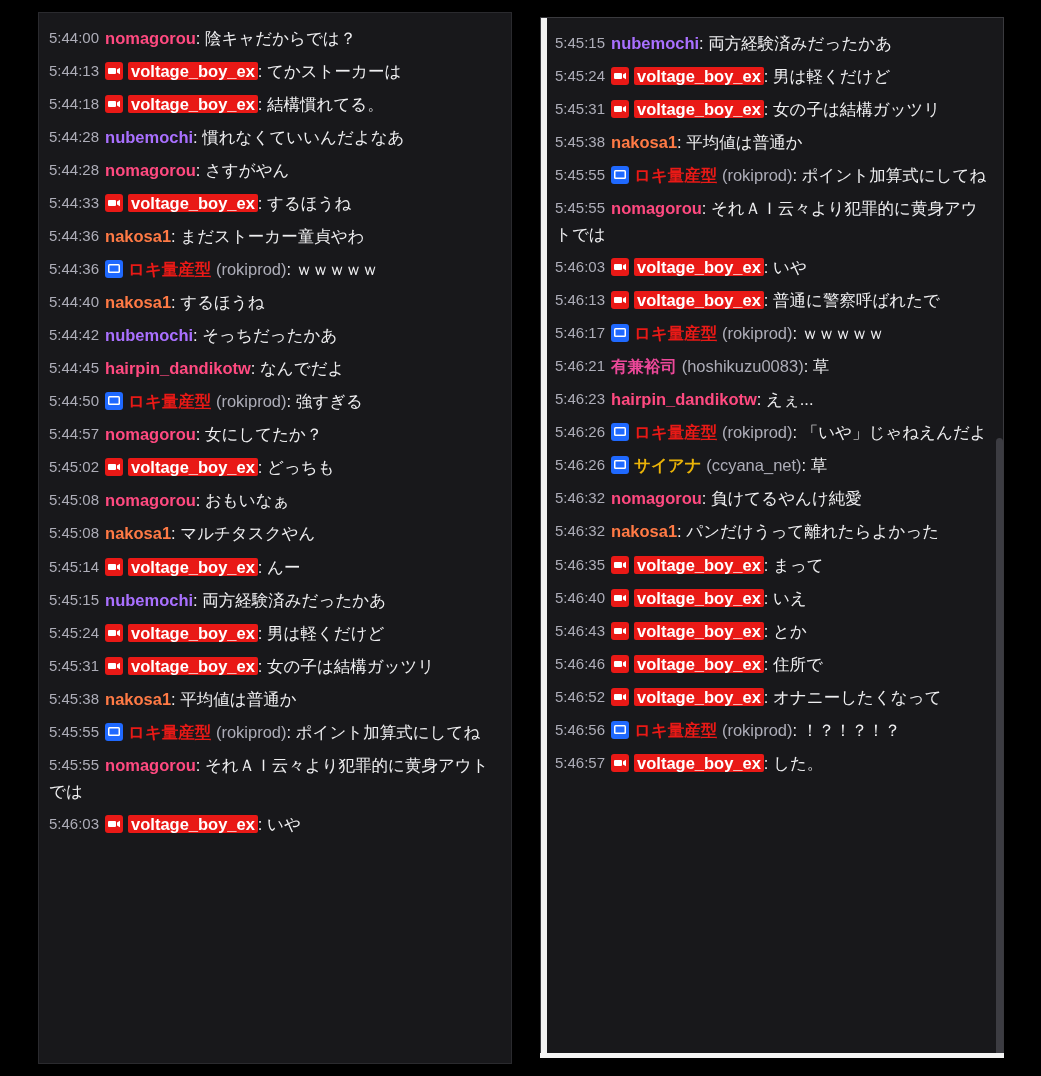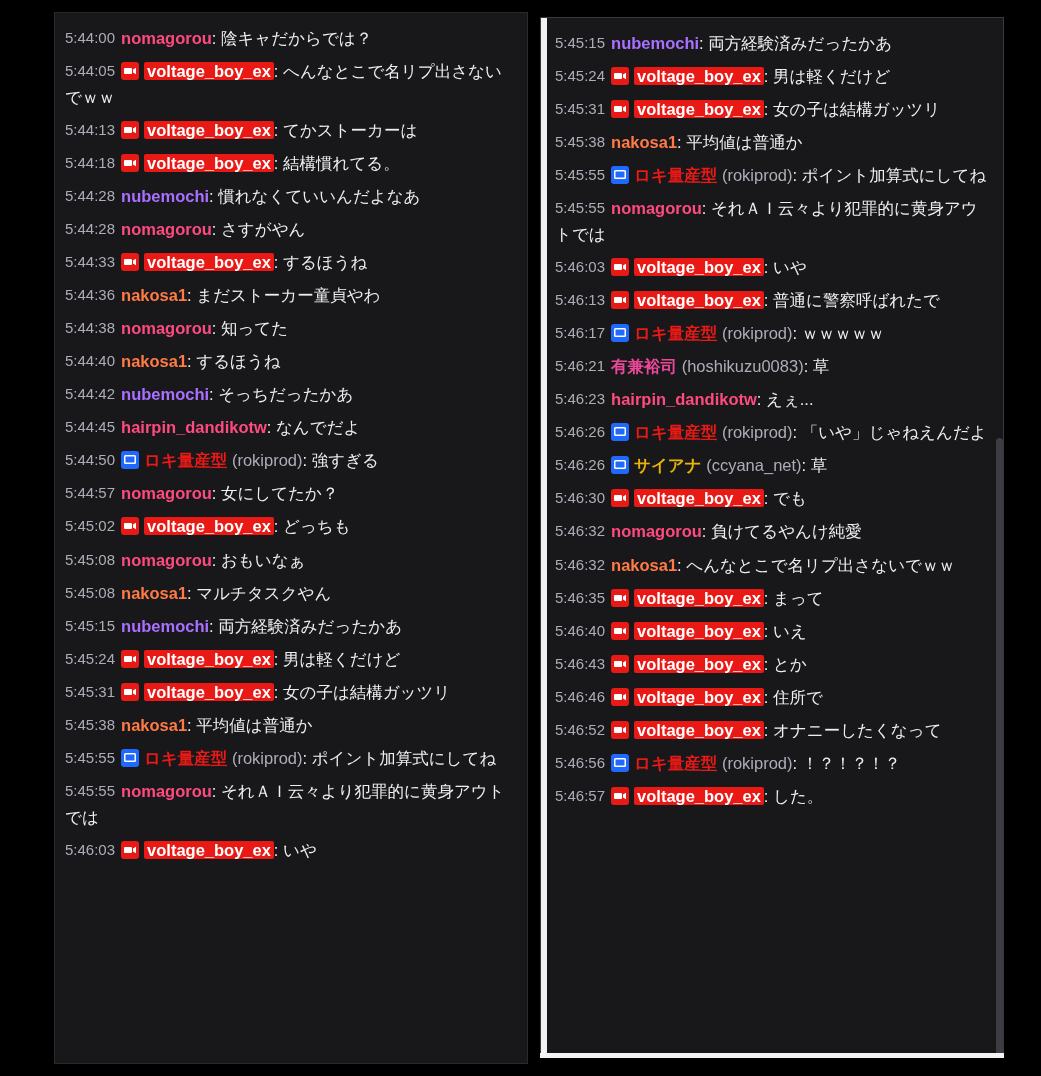--- a/index.html
+++ b/index.html
@@ -19,21 +19,21 @@
   }
 
   
   .chat-panel {
     position: absolute;
     background: #18181b;
     box-sizing: border-box;
     overflow: hidden;
   }
   #panel-left {
-    left: 54px;
+    left: 38px;
     top: 12px;
     width: 474px;
     height: 1052px;
     border: 1px solid #2a2a2e;
   }
   #panel-right {
     left: 540px;
     top: 17px;
     width: 464px;
     height: 1041px;
@@ -130,54 +130,57 @@
   }
 </style>
 </head>
 <body>
 
 <div class="screen">
 
   <div class="chat-panel" id="panel-left">
     <div class="chat-list" id="list-left">
         <div class="msg"><span class="ts">5:44:00</span><span class="user" style="color: rgb(255, 74, 128);">nomagorou</span><span class="colon">: </span><span class="body-text">陰キャだからでは？</span></div>
-        <div class="msg"><span class="ts">5:44:05</span><span class="badge badge-broadcaster"><svg width="18" height="18" viewBox="0 0 18 18">
-              <rect x="3" y="6" width="8" height="6" rx="1" fill="#ffffff"></rect>
-              <path d="M12 7.6 L15 5.8 L15 12.2 L12 10.4 Z" fill="#ffffff"></path>
-            </svg></span><span class="user highlight">voltage_boy_ex</span><span class="colon">: </span><span class="body-text">へんなとこで名リプ出さないでｗｗ</span></div>
         <div class="msg"><span class="ts">5:44:13</span><span class="badge badge-broadcaster"><svg width="18" height="18" viewBox="0 0 18 18">
               <rect x="3" y="6" width="8" height="6" rx="1" fill="#ffffff"></rect>
               <path d="M12 7.6 L15 5.8 L15 12.2 L12 10.4 Z" fill="#ffffff"></path>
             </svg></span><span class="user highlight">voltage_boy_ex</span><span class="colon">: </span><span class="body-text">てかストーカーは</span></div>
         <div class="msg"><span class="ts">5:44:18</span><span class="badge badge-broadcaster"><svg width="18" height="18" viewBox="0 0 18 18">
               <rect x="3" y="6" width="8" height="6" rx="1" fill="#ffffff"></rect>
               <path d="M12 7.6 L15 5.8 L15 12.2 L12 10.4 Z" fill="#ffffff"></path>
             </svg></span><span class="user highlight">voltage_boy_ex</span><span class="colon">: </span><span class="body-text">結構慣れてる。</span></div>
         <div class="msg"><span class="ts">5:44:28</span><span class="user" style="color: rgb(169, 112, 255);">nubemochi</span><span class="colon">: </span><span class="body-text">慣れなくていいんだよなあ</span></div>
         <div class="msg"><span class="ts">5:44:28</span><span class="user" style="color: rgb(255, 74, 128);">nomagorou</span><span class="colon">: </span><span class="body-text">さすがやん</span></div>
         <div class="msg"><span class="ts">5:44:33</span><span class="badge badge-broadcaster"><svg width="18" height="18" viewBox="0 0 18 18">
               <rect x="3" y="6" width="8" height="6" rx="1" fill="#ffffff"></rect>
               <path d="M12 7.6 L15 5.8 L15 12.2 L12 10.4 Z" fill="#ffffff"></path>
             </svg></span><span class="user highlight">voltage_boy_ex</span><span class="colon">: </span><span class="body-text">するほうね</span></div>
         <div class="msg"><span class="ts">5:44:36</span><span class="user" style="color: rgb(255, 122, 69);">nakosa1</span><span class="colon">: </span><span class="body-text">まだストーカー童貞やわ</span></div>
-        <div class="msg"><span class="ts">5:44:38</span><span class="user" style="color: rgb(255, 74, 128);">nomagorou</span><span class="colon">: </span><span class="body-text">知ってた</span></div>
+        <div class="msg"><span class="ts">5:44:36</span><span class="badge badge-sub"><svg width="18" height="18" viewBox="0 0 18 18">
+              <rect x="3" y="4" width="12" height="9" rx="1.5" fill="#ffffff"></rect>
+              <rect x="4.5" y="5.5" width="9" height="6" fill="#1f69ff"></rect>
+            </svg></span><span class="user" style="color: rgb(233, 25, 22);">ロキ量産型</span><span class="login"> (rokiprod)</span><span class="colon">: </span><span class="body-text">ｗｗｗｗｗ</span></div>
         <div class="msg"><span class="ts">5:44:40</span><span class="user" style="color: rgb(255, 122, 69);">nakosa1</span><span class="colon">: </span><span class="body-text">するほうね</span></div>
         <div class="msg"><span class="ts">5:44:42</span><span class="user" style="color: rgb(169, 112, 255);">nubemochi</span><span class="colon">: </span><span class="body-text">そっちだったかあ</span></div>
         <div class="msg"><span class="ts">5:44:45</span><span class="user" style="color: rgb(255, 74, 128);">hairpin_dandikotw</span><span class="colon">: </span><span class="body-text">なんでだよ</span></div>
         <div class="msg"><span class="ts">5:44:50</span><span class="badge badge-sub"><svg width="18" height="18" viewBox="0 0 18 18">
               <rect x="3" y="4" width="12" height="9" rx="1.5" fill="#ffffff"></rect>
               <rect x="4.5" y="5.5" width="9" height="6" fill="#1f69ff"></rect>
             </svg></span><span class="user" style="color: rgb(233, 25, 22);">ロキ量産型</span><span class="login"> (rokiprod)</span><span class="colon">: </span><span class="body-text">強すぎる</span></div>
         <div class="msg"><span class="ts">5:44:57</span><span class="user" style="color: rgb(255, 74, 128);">nomagorou</span><span class="colon">: </span><span class="body-text">女にしてたか？</span></div>
         <div class="msg"><span class="ts">5:45:02</span><span class="badge badge-broadcaster"><svg width="18" height="18" viewBox="0 0 18 18">
               <rect x="3" y="6" width="8" height="6" rx="1" fill="#ffffff"></rect>
               <path d="M12 7.6 L15 5.8 L15 12.2 L12 10.4 Z" fill="#ffffff"></path>
             </svg></span><span class="user highlight">voltage_boy_ex</span><span class="colon">: </span><span class="body-text">どっちも</span></div>
         <div class="msg"><span class="ts">5:45:08</span><span class="user" style="color: rgb(255, 74, 128);">nomagorou</span><span class="colon">: </span><span class="body-text">おもいなぁ</span></div>
         <div class="msg"><span class="ts">5:45:08</span><span class="user" style="color: rgb(255, 122, 69);">nakosa1</span><span class="colon">: </span><span class="body-text">マルチタスクやん</span></div>
+        <div class="msg"><span class="ts">5:45:14</span><span class="badge badge-broadcaster"><svg width="18" height="18" viewBox="0 0 18 18">
+              <rect x="3" y="6" width="8" height="6" rx="1" fill="#ffffff"></rect>
+              <path d="M12 7.6 L15 5.8 L15 12.2 L12 10.4 Z" fill="#ffffff"></path>
+            </svg></span><span class="user highlight">voltage_boy_ex</span><span class="colon">: </span><span class="body-text">んー</span></div>
         <div class="msg"><span class="ts">5:45:15</span><span class="user" style="color: rgb(169, 112, 255);">nubemochi</span><span class="colon">: </span><span class="body-text">両方経験済みだったかあ</span></div>
         <div class="msg"><span class="ts">5:45:24</span><span class="badge badge-broadcaster"><svg width="18" height="18" viewBox="0 0 18 18">
               <rect x="3" y="6" width="8" height="6" rx="1" fill="#ffffff"></rect>
               <path d="M12 7.6 L15 5.8 L15 12.2 L12 10.4 Z" fill="#ffffff"></path>
             </svg></span><span class="user highlight">voltage_boy_ex</span><span class="colon">: </span><span class="body-text">男は軽くだけど</span></div>
         <div class="msg"><span class="ts">5:45:31</span><span class="badge badge-broadcaster"><svg width="18" height="18" viewBox="0 0 18 18">
               <rect x="3" y="6" width="8" height="6" rx="1" fill="#ffffff"></rect>
               <path d="M12 7.6 L15 5.8 L15 12.2 L12 10.4 Z" fill="#ffffff"></path>
             </svg></span><span class="user highlight">voltage_boy_ex</span><span class="colon">: </span><span class="body-text">女の子は結構ガッツリ</span></div>
         <div class="msg"><span class="ts">5:45:38</span><span class="user" style="color: rgb(255, 122, 69);">nakosa1</span><span class="colon">: </span><span class="body-text">平均値は普通か</span></div>
@@ -226,26 +229,22 @@
         <div class="msg"><span class="ts">5:46:21</span><span class="user" style="color: #ec4899;">有兼裕司</span><span class="login"> (hoshikuzu0083)</span><span class="colon">: </span><span class="body-text">草</span></div>
         <div class="msg"><span class="ts">5:46:23</span><span class="user" style="color: rgb(255, 74, 128);">hairpin_dandikotw</span><span class="colon">: </span><span class="body-text">えぇ...</span></div>
         <div class="msg"><span class="ts">5:46:26</span><span class="badge badge-sub"><svg width="18" height="18" viewBox="0 0 18 18">
               <rect x="3" y="4" width="12" height="9" rx="1.5" fill="#ffffff"></rect>
               <rect x="4.5" y="5.5" width="9" height="6" fill="#1f69ff"></rect>
             </svg></span><span class="user" style="color: rgb(233, 25, 22);">ロキ量産型</span><span class="login"> (rokiprod)</span><span class="colon">: </span><span class="body-text">「いや」じゃねえんだよ</span></div>
         <div class="msg"><span class="ts">5:46:26</span><span class="badge badge-sub"><svg width="18" height="18" viewBox="0 0 18 18">
               <rect x="3" y="4" width="12" height="9" rx="1.5" fill="#ffffff"></rect>
               <rect x="4.5" y="5.5" width="9" height="6" fill="#1f69ff"></rect>
             </svg></span><span class="user" style="color: #eab308;">サイアナ</span><span class="login"> (ccyana_net)</span><span class="colon">: </span><span class="body-text">草</span></div>
-        <div class="msg"><span class="ts">5:46:30</span><span class="badge badge-broadcaster"><svg width="18" height="18" viewBox="0 0 18 18">
-              <rect x="3" y="6" width="8" height="6" rx="1" fill="#ffffff"></rect>
-              <path d="M12 7.6 L15 5.8 L15 12.2 L12 10.4 Z" fill="#ffffff"></path>
-            </svg></span><span class="user highlight">voltage_boy_ex</span><span class="colon">: </span><span class="body-text">でも</span></div>
         <div class="msg"><span class="ts">5:46:32</span><span class="user" style="color: rgb(255, 74, 128);">nomagorou</span><span class="colon">: </span><span class="body-text">負けてるやんけ純愛</span></div>
-        <div class="msg"><span class="ts">5:46:32</span><span class="user" style="color: rgb(255, 122, 69);">nakosa1</span><span class="colon">: </span><span class="body-text">へんなとこで名リプ出さないでｗｗ</span></div>
+        <div class="msg"><span class="ts">5:46:32</span><span class="user" style="color: rgb(255, 122, 69);">nakosa1</span><span class="colon">: </span><span class="body-text">パンだけうって離れたらよかった</span></div>
         <div class="msg"><span class="ts">5:46:35</span><span class="badge badge-broadcaster"><svg width="18" height="18" viewBox="0 0 18 18">
               <rect x="3" y="6" width="8" height="6" rx="1" fill="#ffffff"></rect>
               <path d="M12 7.6 L15 5.8 L15 12.2 L12 10.4 Z" fill="#ffffff"></path>
             </svg></span><span class="user highlight">voltage_boy_ex</span><span class="colon">: </span><span class="body-text">まって</span></div>
         <div class="msg"><span class="ts">5:46:40</span><span class="badge badge-broadcaster"><svg width="18" height="18" viewBox="0 0 18 18">
               <rect x="3" y="6" width="8" height="6" rx="1" fill="#ffffff"></rect>
               <path d="M12 7.6 L15 5.8 L15 12.2 L12 10.4 Z" fill="#ffffff"></path>
             </svg></span><span class="user highlight">voltage_boy_ex</span><span class="colon">: </span><span class="body-text">いえ</span></div>
         <div class="msg"><span class="ts">5:46:43</span><span class="badge badge-broadcaster"><svg width="18" height="18" viewBox="0 0 18 18">
               <rect x="3" y="6" width="8" height="6" rx="1" fill="#ffffff"></rect>

